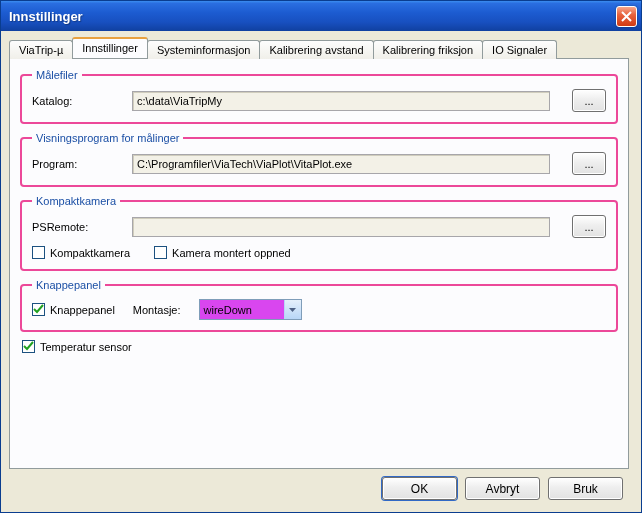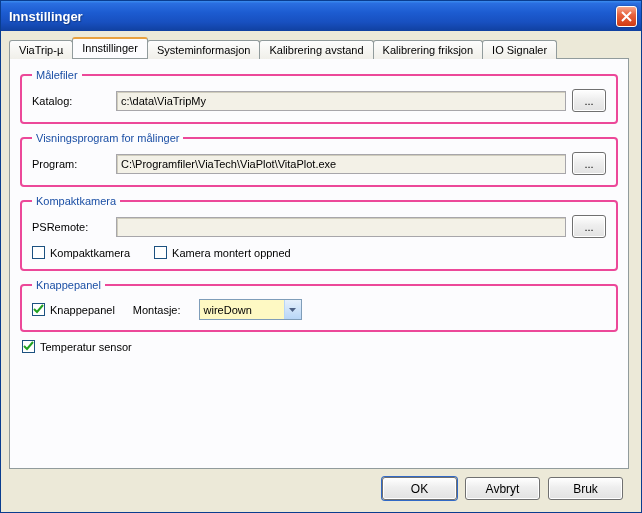--- a/index.html
+++ b/index.html
@@ -94,21 +94,21 @@
     padding: 8px 10px 10px 10px;
   }
   legend {
     color: #1b4fa5;
     padding: 0 4px;
     font-size: 11px;
   }
   .row {
     display: flex;
     align-items: center;
-    gap: 6px;
+    gap: 22px;
   }
   .label-col {
     width: 78px;
     color: #000;
   }
   .text-input {
     flex: 1;
     height: 20px;
     background: #f3f1e7;
     border: 1px solid #a7a6aa;
@@ -150,21 +150,21 @@
     justify-content: center;
     cursor: pointer;
   }
   .chkbox.checked svg { display:block; }
   .chkbox svg { display:none; }
   .inline-label { color:#000; }
   .select {
     width: 103px;
     height: 21px;
     border: 1px solid #7f9db9;
-    background: #fef9c3;
+    background: #d946ef;
     display: flex;
     align-items: center;
     justify-content: space-between;
     padding-left: 4px;
     cursor: pointer;
   }
   .select-arrow {
     width: 17px;
     height: 19px;
     background: linear-gradient(to bottom, #e5f0fb, #b8d6f7);

